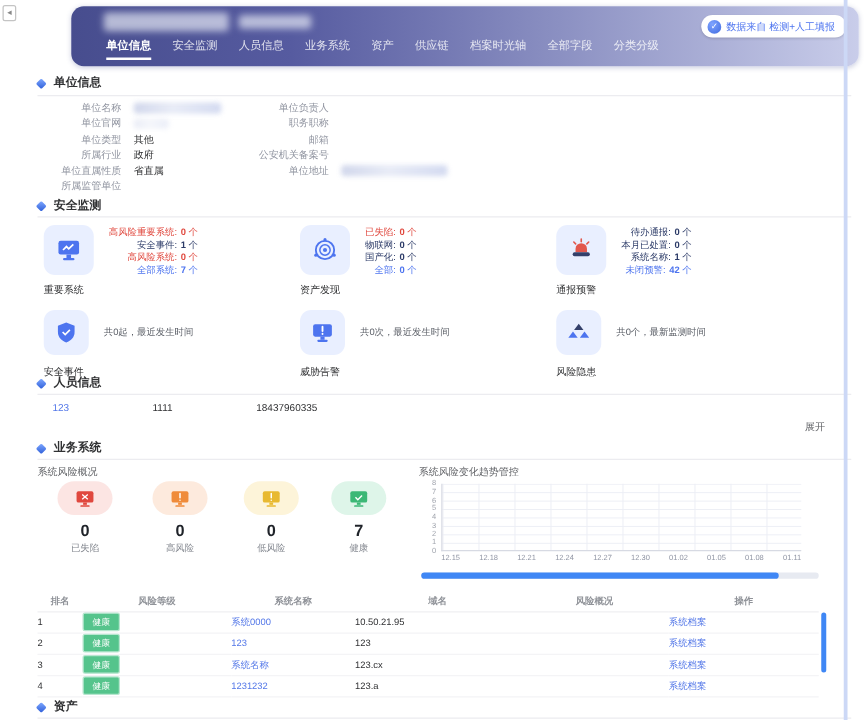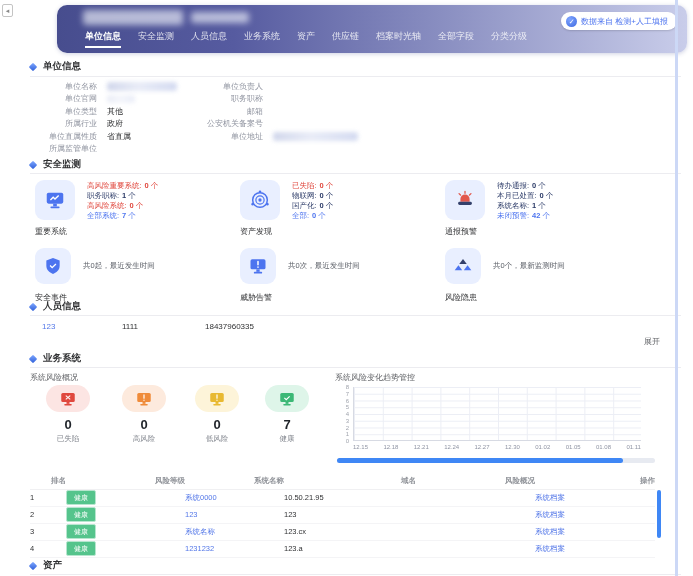--- a/index.html
+++ b/index.html
@@ -42,21 +42,21 @@
   .form-row { display:flex; align-items:center; height:12.5px; }
   .form-label { width:90px; text-align:right; font-size:8px; color:#9094a0; }
   .form-value { margin-left:10px; font-size:8px; color:#303133; }
   .blur-inline { display:inline-block; vertical-align:middle; border-radius:3px;
     background:linear-gradient(90deg,#c9d0e8,#e4e8f5 45%,#ccd4ee); filter:blur(2px); opacity:.85; }
   .bw70 { width:70px; height:9px; }
   .bw28 { width:28px; height:8px; opacity:.4; }
   .bw85 { width:85px; height:9px; }
 
   
-  .stat-card { position:absolute; top:180px; width:200px; }
+  .stat-card { position:absolute; top:180px; width:200px;text-align:right; }
   .icon-box { width:40px; height:40px; border-radius:9px; background:#e9efff;
     display:flex; align-items:center; justify-content:center; }
   .stats { position:absolute; left:52px; top:1px; }
   .stat-line { font-size:7.5px; line-height:10px; white-space:nowrap; }
   .stat-line .v { margin-left:3px; font-weight:bold; }
   .stat-line .u { margin-left:2px; }
   .card-label { position:absolute; left:0; top:46px; font-size:8px; color:#303133; }
 
   
   .event-card { position:absolute; top:248px; width:200px; }
@@ -87,21 +87,21 @@
     background-size:28.8px 100%,100% 6.75px; }
   .x-labels { position:absolute; left:353px; top:444px; width:288px;
     display:flex; justify-content:space-between; font-size:6px; color:#8f94a3; }
   .slider-track { position:absolute; left:337px; top:458px; width:318px; height:5px;
     background:#e7eaf1; border-radius:3px; cursor:pointer; }
   .slider-fill { width:286px; height:5px; background:#3f87f5; border-radius:3px; }
 
   
   .table-wrap { position:absolute; left:30px; top:474px; width:625px; }
   table { width:100%; border-collapse:collapse; table-layout:fixed; }
-  th { font-size:7.5px; color:#909399; text-align:right; font-weight:bold;
+  th { font-size:7.5px; color:#909399; text-align:center; font-weight:bold;
     height:15px; border-bottom:1px solid #f0f0f2; }
   td { font-size:7.5px; color:#303133; height:17px; border-bottom:1px solid #f4f4f6; }
   .c1{width:36px}.c2{width:119px}.c3{width:99px}.c4{width:132px}.c5{width:119px}.c6{width:120px}
   .badge { display:inline-block; padding:1.5px 7px; background:#55c48c; border:1px solid #b7e6cf;
     color:#fff; font-size:7px; border-radius:2px; }
   .tlink { color:#5377e8; cursor:pointer; }
   .table-scrollbar { position:absolute; left:657px; top:490px; width:4px; height:48px;
     background:#3f87f5; border-radius:2px; cursor:pointer; }
 
   .page-scrollbar { position:absolute; right:0; top:0; width:3px; height:576px;
@@ -200,21 +200,21 @@
     <div class="icon-box">
       <svg viewBox="0 0 24 24" width="22" height="22">
           <rect x="3" y="4" width="18" height="12" rx="2" fill="#4d74ef"></rect>
           <path d="M7 12l3-3 2 2 4-4" stroke="#fff" stroke-width="1.5" fill="none"></path>
           <rect x="10" y="16" width="4" height="3" fill="#4d74ef"></rect>
           <rect x="7" y="19" width="10" height="2" rx="1" fill="#4d74ef"></rect>
         </svg>
     </div>
     <div class="stats">
       <div class="stat-line" style="color: rgb(224, 72, 62);"><span>高风险重要系统:</span><span class="v">0</span><span class="u">个</span></div>
-      <div class="stat-line" style="color: rgb(43, 58, 103);"><span>职务职称:</span><span class="v">1</span><span class="u">个</span></div>
+      <div class="stat-line" style="color: rgb(43, 58, 103);"><span>安全事件:</span><span class="v">1</span><span class="u">个</span></div>
       <div class="stat-line" style="color: rgb(224, 72, 62);"><span>高风险系统:</span><span class="v">0</span><span class="u">个</span></div>
       <div class="stat-line" style="color: rgb(77, 116, 239);"><span>全部系统:</span><span class="v">7</span><span class="u">个</span></div>
     </div>
     <div class="card-label">重要系统</div>
   </div>
 
   <div class="stat-card" style="left:240px">
     <div class="icon-box">
       <svg viewBox="0 0 24 24" width="22" height="22">
           <circle cx="12" cy="12" r="8" fill="none" stroke="#4d74ef" stroke-width="1.6"></circle>

